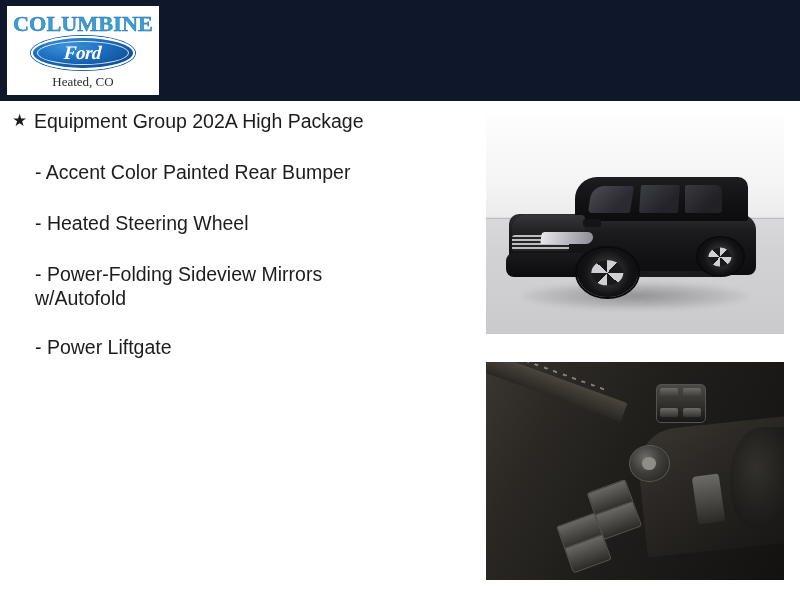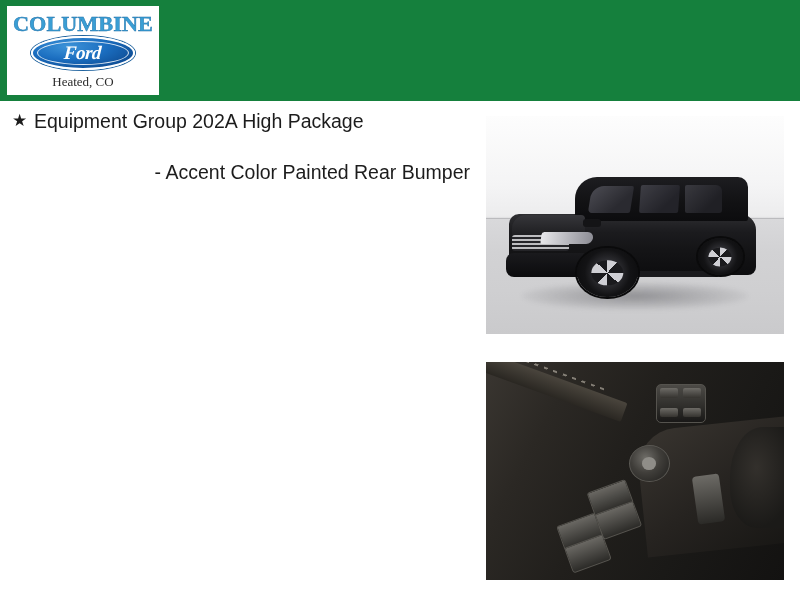--- a/index.html
+++ b/index.html
@@ -14,21 +14,21 @@
     font-family: "Liberation Sans", sans-serif;
     position: relative;
   }
 
   
   .header {
     position: absolute;
     left: 0; top: 0;
     width: 800px;
     height: 101px;
-    background: #15803d;
+    background: #0f172a;
     box-sizing: border-box;
   }
   .logo-box {
     position: absolute;
     left: 7px; top: 6px;
     width: 152px;
     height: 89px;
     background: #ffffff;
     box-sizing: border-box;
     display: flex;
@@ -124,22 +124,22 @@
     align-items: flex-start;
     color: #1c1c1c;
     font-size: 19.5px;
     line-height: 24px;
   }
   .spec-row.headline {
     padding-left: 12px;
     margin-bottom: 27px;
   }
   .spec-row.sub {
+    padding-left: 35px;
     margin-bottom: 27px;
-    text-align: right;
   }
   .spec-row.sub.two-line {
     margin-bottom: 25px;
   }
   .star-bullet {
     flex: 0 0 auto;
     width: 22px;
     font-size: 17px;
     line-height: 24px;
     color: #1c1c1c;
@@ -416,24 +416,34 @@
     <div class="spec-row headline">
       <span class="star-bullet">★</span>
       <span class="spec-text">Equipment Group 202A High Package</span>
     </div>
 
     <div class="spec-row sub">
       <span class="spec-text">- Accent Color Painted Rear Bumper</span>
     </div>
 
 
-
-
-
-
+    <div class="spec-row sub">
+      <span class="spec-text">- Heated Steering Wheel</span>
+    </div>
+
+
+    <div class="spec-row sub two-line">
+      <span class="spec-text">- Power-Folding Sideview Mirrors
+w/Autofold</span>
+    </div>
+
+
+    <div class="spec-row sub">
+      <span class="spec-text">- Power Liftgate</span>
+    </div>
 
   </div>
 
   <div class="photo photo-vehicle">
     <div class="studio"></div>
     <div class="floor-shadow"></div>
     <div class="suv">
       <div class="suv-body"></div>
       <div class="suv-greenhouse"></div>
       <div class="suv-glass1"></div>

